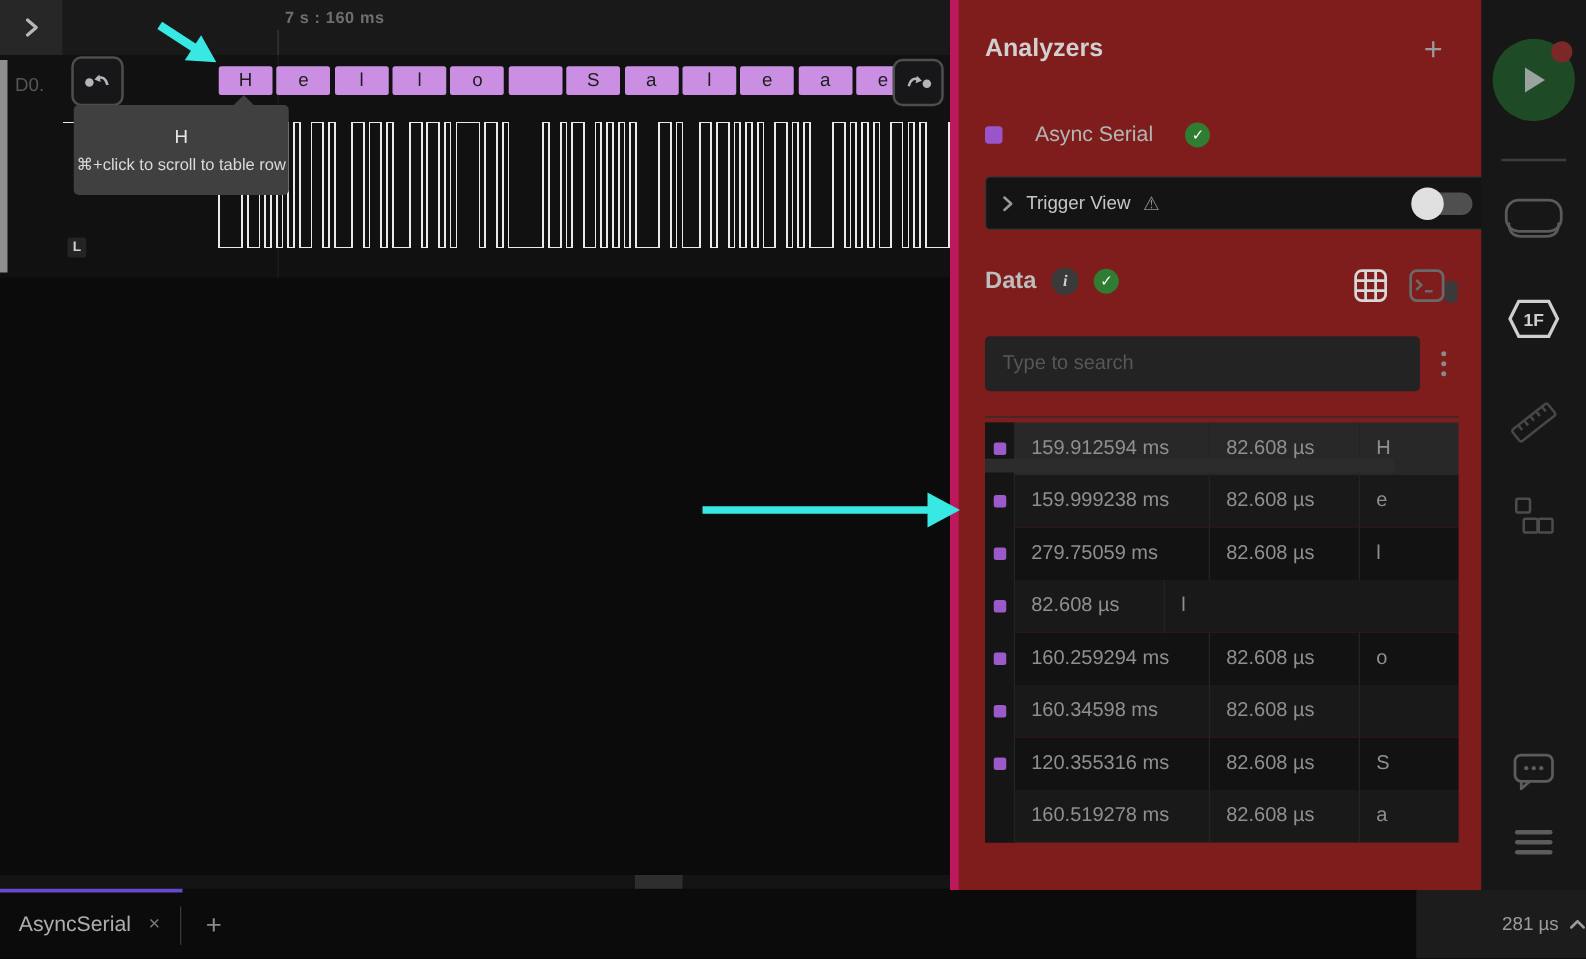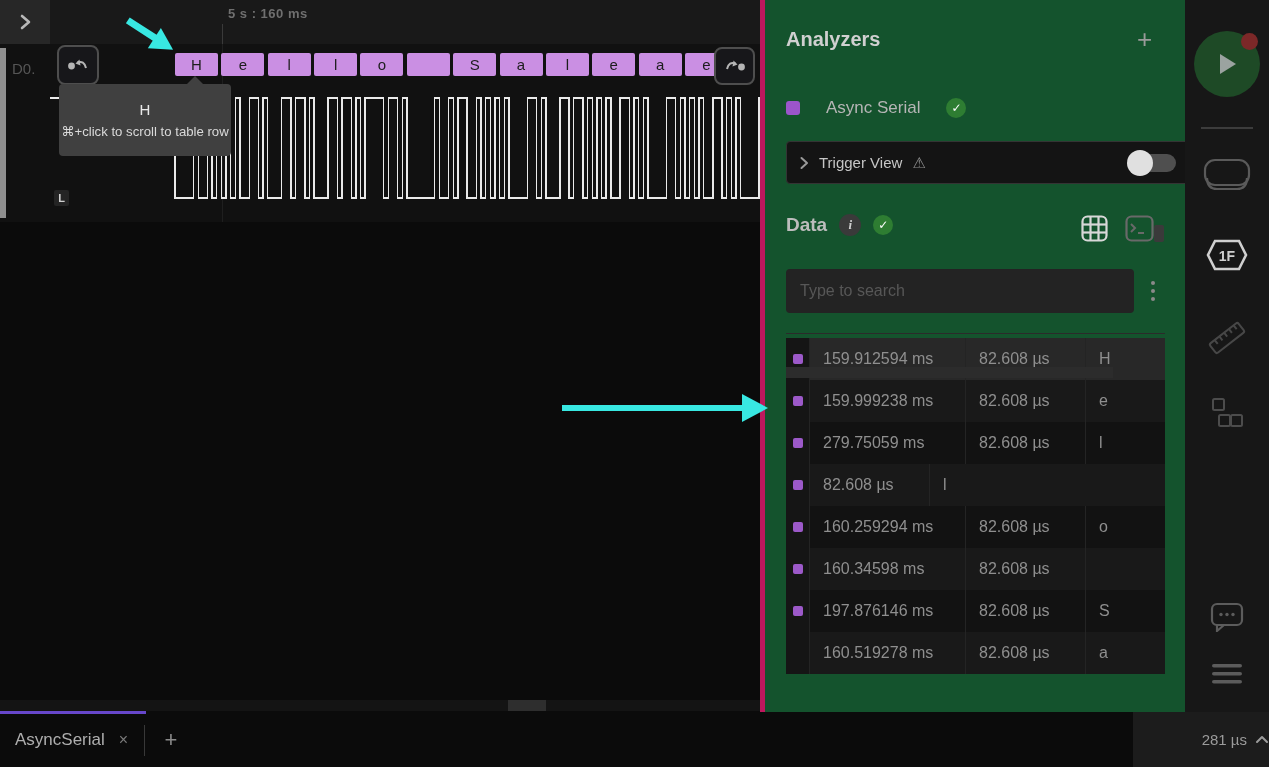--- a/index.html
+++ b/index.html
@@ -33,21 +33,21 @@
   .tooltip .tt-body{color:#dadada;font-size:13.2px;white-space:nowrap;}
   .tt-pointer{position:absolute;left:128px;top:-8px;width:0;height:0;
               border-left:8px solid transparent;border-right:8px solid transparent;border-bottom:8px solid #404040;}
   .tiny-plus{left:748px;top:-32px;color:#5a5a5a;font-size:12px;z-index:1;}
   .hscroll-track{left:0;top:656px;width:760px;height:11px;background:#141414;}
   .hscroll-thumb{position:absolute;left:508px;top:0;width:38px;height:11px;background:#2e2e2e;cursor:grab;}
 
   .arrow-cyan{z-index:6;pointer-events:none;}
 
   
-  .panel{left:760px;top:0;width:425px;height:712px;background:#14532d;border-left:5px solid #be185d;}
+  .panel{left:760px;top:0;width:425px;height:712px;background:#7f1d1d;border-left:7px solid #be185d;}
   .panel-title{left:21px;top:28px;font-size:20px;font-weight:600;color:#d0d0d0;}
   .panel-add{left:372px;top:26px;font-size:26px;font-weight:300;color:#9a9a9a;cursor:pointer;line-height:1;}
   .an-item{left:21px;top:98px;display:flex;align-items:center;gap:26px;}
   .an-swatch{width:14px;height:14px;border-radius:3px;background:#9b55cb;}
   .an-name{font-size:17px;color:#b5b5b5;}
   .badge-ok{width:20px;height:20px;border-radius:50%;background:#2e7d32;color:#fff;font-size:12px;font-weight:bold;
             display:flex;align-items:center;justify-content:center;}
   .trigger-box{left:21px;top:141px;width:377px;height:41px;background:#141414;border:1px solid #343434;border-radius:4px;
                display:flex;align-items:center;padding:0 12px;gap:10px;cursor:pointer;}
   .trigger-label{font-size:15px;color:#c6c6c6;}
@@ -112,21 +112,21 @@
 <body>
 
 <div class="app">
 
   <div class="abs topbar">
     <div class="abs collapse-btn">
       <svg width="16" height="18" viewBox="0 0 16 18">
         <polyline points="5,3 12,9 5,15" fill="none" stroke="#b8b8b8" stroke-width="2.6" stroke-linecap="round" stroke-linejoin="round"></polyline>
       </svg>
     </div>
-    <div class="abs timeline-label">5 s : 160 ms</div>
+    <div class="abs timeline-label">7 s : 160 ms</div>
     <div class="abs tick"></div>
   </div>
 
   <div class="abs plot">
     <div class="abs channel-row"></div>
     <div class="abs left-strip"></div>
     <div class="abs chan-label">D0.</div>
     <div class="abs gridline"></div>
     <div class="abs tiny-plus" style="top:12px;">+</div>
 
@@ -284,21 +284,21 @@
               <span class="sq"></span>
             </div>
             <div class="tc c1">160.34598 ms</div>
             <div class="tc c2">82.608 µs</div>
             <div class="tc c3"></div>
           </div>
           <div class="trow">
             <div class="tc c0">
               <span class="sq"></span>
             </div>
-            <div class="tc c1">197.876146 ms</div>
+            <div class="tc c1">120.355316 ms</div>
             <div class="tc c2">82.608 µs</div>
             <div class="tc c3">S</div>
           </div>
           <div class="trow">
             <div class="tc c0"></div>
             <div class="tc c1">160.519278 ms</div>
             <div class="tc c2">82.608 µs</div>
             <div class="tc c3">a</div>
           </div>
         </div>

